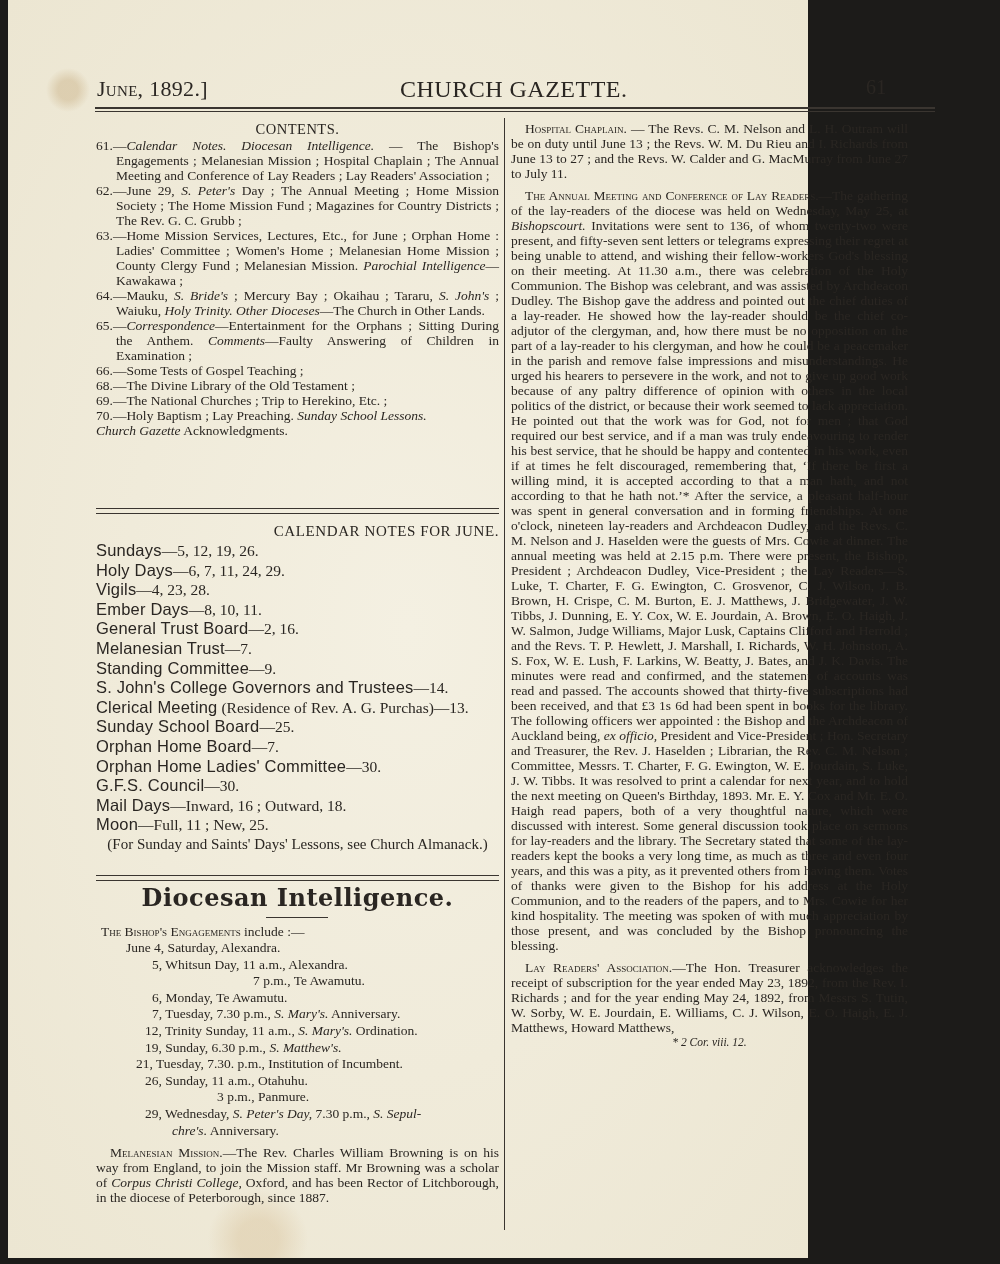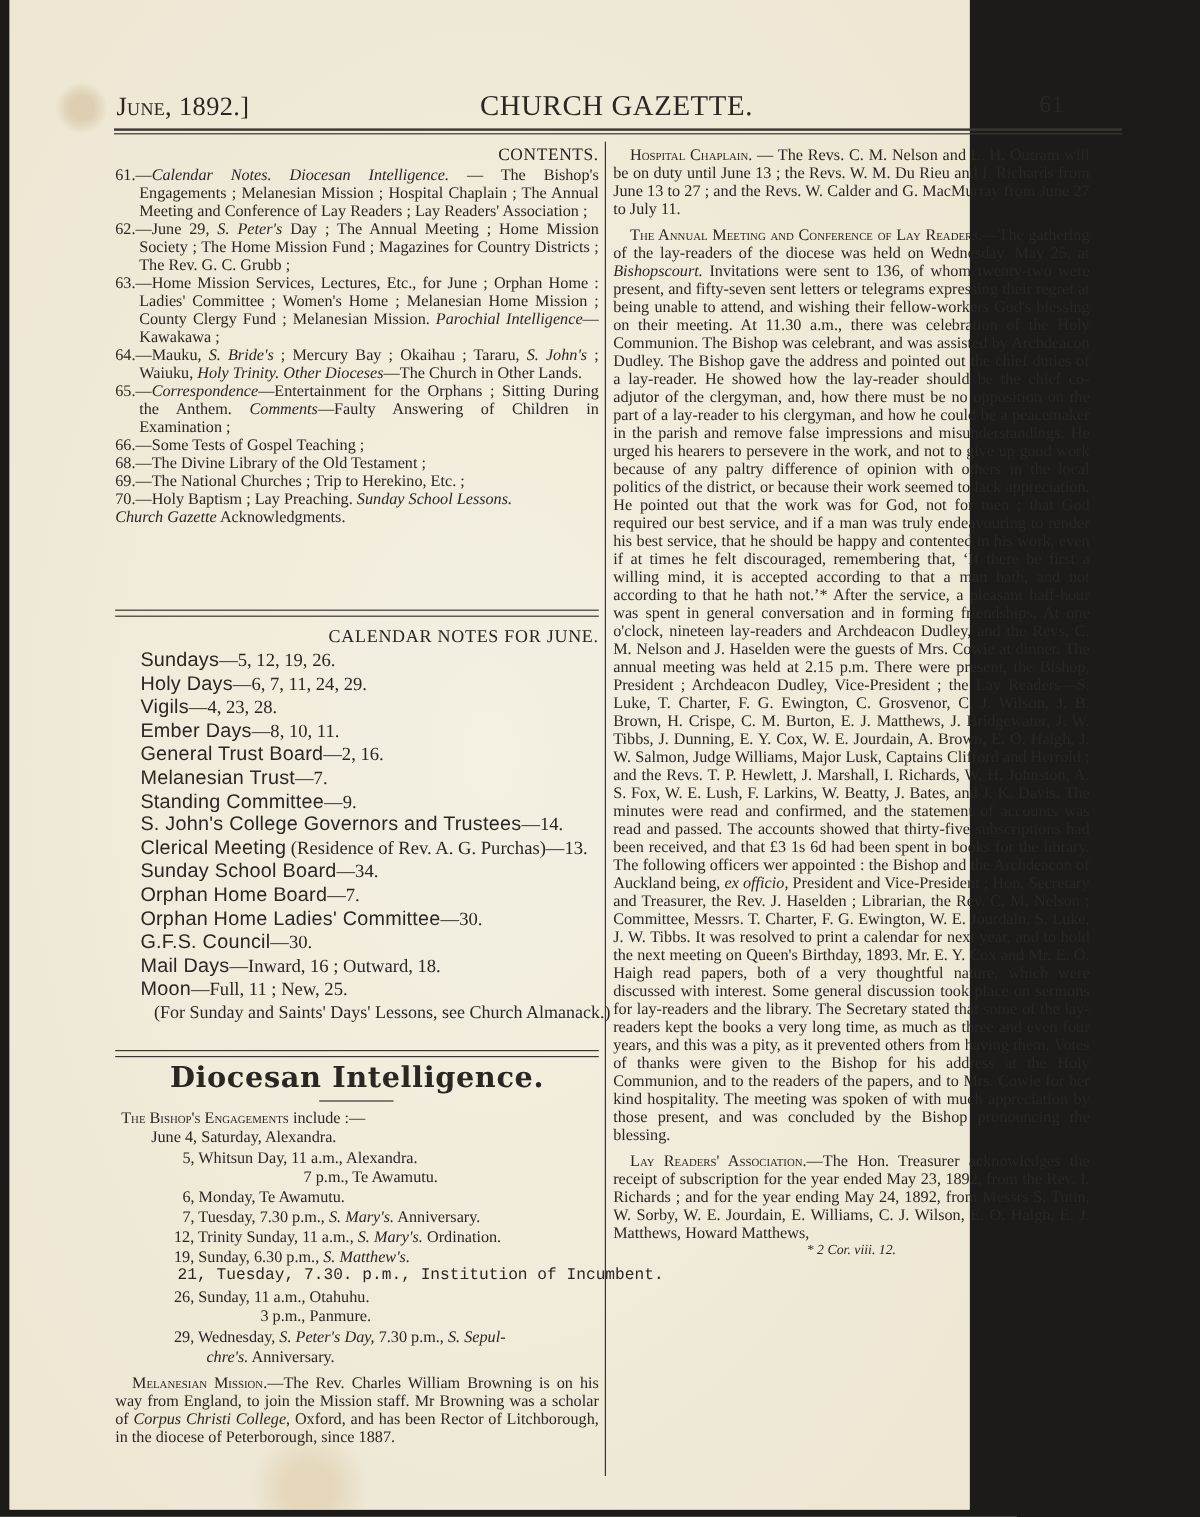--- a/index.html
+++ b/index.html
@@ -29,28 +29,28 @@
   .rule-top2 { left: 87px; top: 111px; width: 840px; height: 0; border-top: 1px solid #3a3530; }
   .col-divider { left: 496px; top: 118px; width: 0; height: 1112px; border-left: 1.5px solid #3a3530; }
 
   .lcol { left: 88px; width: 403px; }
   .rcol { left: 503px; width: 397px; }
 
   .body-text { font-size: 13.5px; line-height: 15px; text-align: justify; }
   .sc { font-variant: small-caps; }
   i, .it { font-style: italic; }
 
-  .contents-title { top: 121px; text-align: right; font-size: 14.5px; letter-spacing: 0.5px; }
+  .contents-title { top: 121px; text-align: center; font-size: 14.5px; letter-spacing: 0.5px; }
   .contents-list { top: 138px; }
   .c-item { padding-left: 20px; text-indent: -20px; }
 
   .double-rule { height: 4px; border-top: 1.5px solid #3a3530; border-bottom: 1px solid #3a3530; }
 
   .cal-title { top: 523px; text-align: right; font-size: 15px; letter-spacing: 0.6px; }
-  .cal-list { top: 541px; font-size: 16px; line-height: 19.6px; margin-left: 21px; }
+  .cal-list { top: 541px; font-size: 16px; line-height: 19.6px; }
   .cal-row .lbl { font-family: "Liberation Sans", "DejaVu Sans", sans-serif; font-size: 16.5px; letter-spacing: 0.2px; }
   .cal-row .val { font-family: "Liberation Serif", serif; font-size: 15.5px; }
   .cal-note { text-align: center; font-size: 15px; line-height: 19px; padding: 0 10px; }
 
   .dio-title { top: 883px; text-align: center; font-family: "DejaVu Serif", serif; font-weight: bold; font-size: 24px; letter-spacing: 0.5px; }
   .dio-underline { left: 258px; top: 917px; width: 62px; border-top: 1px solid #3a3530; }
 
   .eng-head { top: 924px; }
   .eng-row { position: relative; height: 16.6px; white-space: nowrap; }
   .ind { position: absolute; }
@@ -93,21 +93,21 @@
     <div id="cal-rows">
         <div class="cal-row"><span class="lbl">Sundays</span><span class="val">—5, 12, 19, 26.</span></div>
         <div class="cal-row"><span class="lbl">Holy Days</span><span class="val">—6, 7, 11, 24, 29.</span></div>
         <div class="cal-row"><span class="lbl">Vigils</span><span class="val">—4, 23, 28.</span></div>
         <div class="cal-row"><span class="lbl">Ember Days</span><span class="val">—8, 10, 11.</span></div>
         <div class="cal-row"><span class="lbl">General Trust Board</span><span class="val">—2, 16.</span></div>
         <div class="cal-row"><span class="lbl">Melanesian Trust</span><span class="val">—7.</span></div>
         <div class="cal-row"><span class="lbl">Standing Committee</span><span class="val">—9.</span></div>
         <div class="cal-row"><span class="lbl">S. John's College Governors and Trustees</span><span class="val">—14.</span></div>
         <div class="cal-row"><span class="lbl">Clerical Meeting</span><span class="val"> (Residence of Rev. A. G. Purchas)—13.</span></div>
-        <div class="cal-row"><span class="lbl">Sunday School Board</span><span class="val">—34.</span></div>
+        <div class="cal-row"><span class="lbl">Sunday School Board</span><span class="val">—25.</span></div>
         <div class="cal-row"><span class="lbl">Orphan Home Board</span><span class="val">—7.</span></div>
         <div class="cal-row"><span class="lbl">Orphan Home Ladies' Committee</span><span class="val">—30.</span></div>
         <div class="cal-row"><span class="lbl">G.F.S. Council</span><span class="val">—30.</span></div>
         <div class="cal-row"><span class="lbl">Mail Days</span><span class="val">—Inward, 16 ; Outward, 18.</span></div>
         <div class="cal-row"><span class="lbl">Moon</span><span class="val">—Full, 11 ; New, 25.</span></div>
       </div>
     <div class="cal-note">(For Sunday and Saints' Days' Lessons, see Church Almanack.)</div>
   </div>
 
   <div class="abs double-rule" style="left:88px; top:875px; width:403px;"></div>
@@ -133,21 +133,21 @@
         <div class="eng-row">
           <span class="ind" style="left: 56px;"><span>7, Tuesday, 7.30 p.m., </span><span class="it">S. Mary's.</span><span>   Anniversary.</span></span>
         </div>
         <div class="eng-row">
           <span class="ind" style="left: 49px;"><span>12, Trinity Sunday, 11 a.m., </span><span class="it">S. Mary's.</span><span>   Ordination.</span></span>
         </div>
         <div class="eng-row">
           <span class="ind" style="left: 49px;"><span>19, Sunday, 6.30 p.m., </span><span class="it">S. Matthew's.</span><span></span></span>
         </div>
         <div class="eng-row">
-          <span class="ind" style="left: 52px; font-family: Liberation Mono, monospace;"><span>21, Tuesday, 7.30. p.m., Institution of Incumbent.</span></span>
+          <span class="ind" style="left: 40px;"><span>21, Tuesday, 7.30. p.m., Institution of Incumbent.</span></span>
         </div>
         <div class="eng-row">
           <span class="ind" style="left: 49px;"><span>26, Sunday, 11 a.m., Otahuhu.</span></span>
         </div>
         <div class="eng-row">
           <span class="ind" style="left: 121px;"><span>3 p.m., Panmure.</span></span>
         </div>
         <div class="eng-row">
           <span class="ind" style="left: 49px;"><span>29, Wednesday, </span><span class="it">S. Peter's Day,</span><span> 7.30 p.m., </span><span class="it">S. Sepul-</span></span>
         </div>

